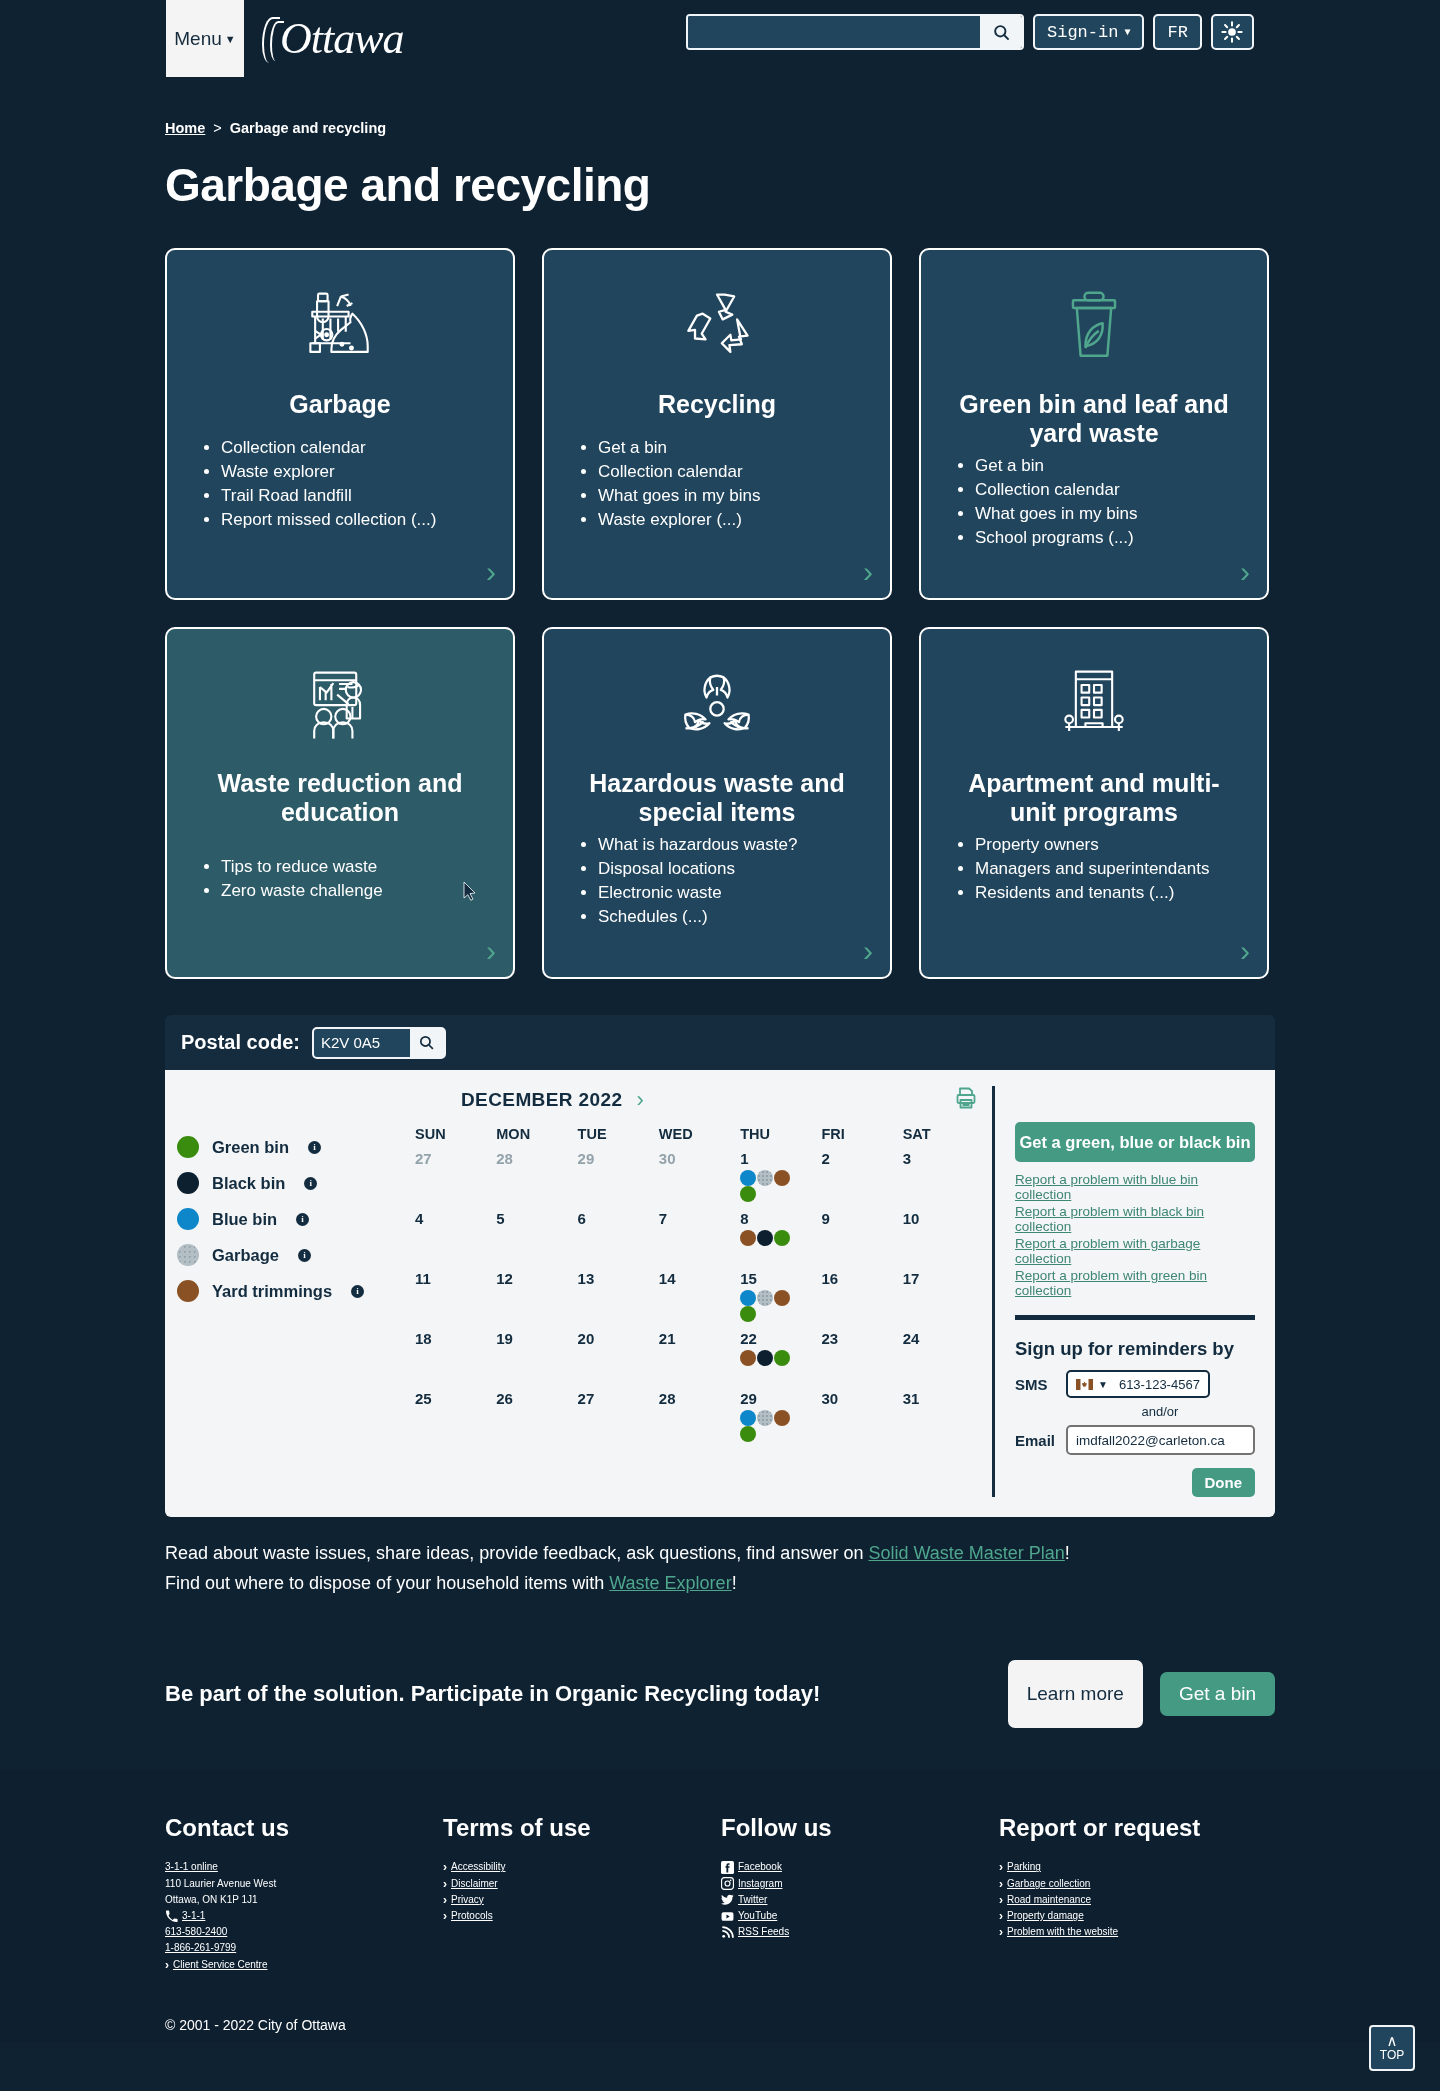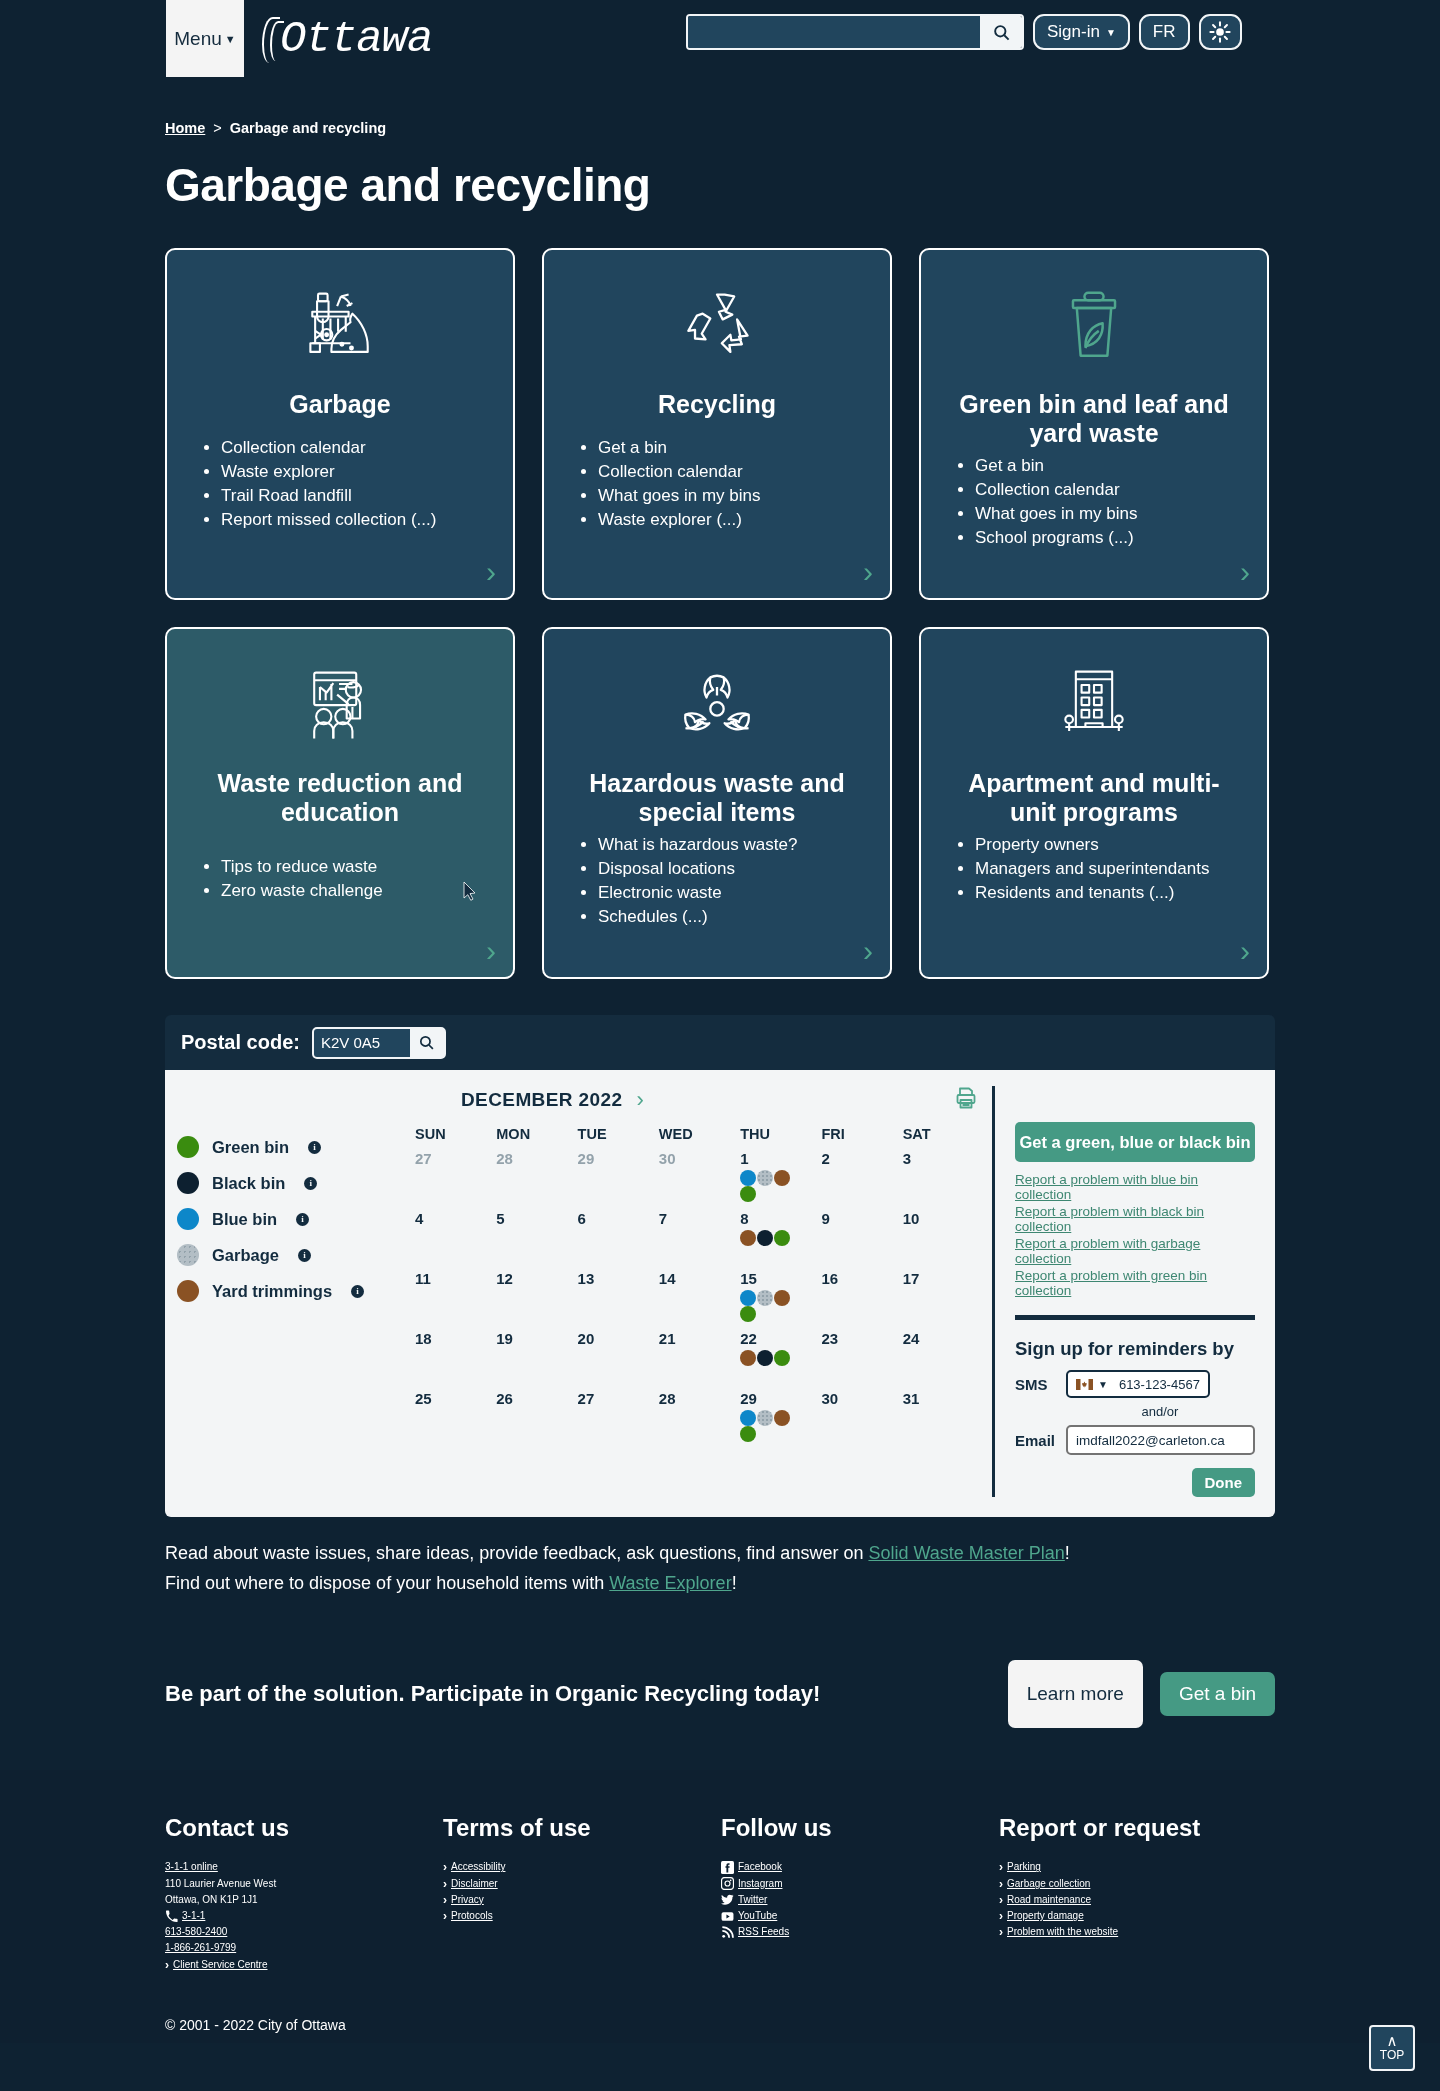--- a/index.html
+++ b/index.html
@@ -25,21 +25,21 @@
     color: #152c3e;
     font-size: 19px;
     margin-left: 166px;
     cursor: pointer;
   }
   .menu-btn .caret { margin-left: 3px; font-size: 11px; }
   .logo {
     margin-left: 14px;
     display: flex; align-items: center;
     color: #fff;
-    font-family: Liberation Mono, monospace;
+    font-family: Liberation Serif, serif;
     font-style: italic;
     font-size: 44px;
     letter-spacing: -1px;
   }
   .logo-swoosh {
     display:inline-block; width: 26px; height: 48px; position: relative; margin-right: -4px;
   }
   .logo-swoosh::before, .logo-swoosh::after {
     content:""; position:absolute; border-left: 2.5px solid #fff; border-radius: 60% 0 0 40%;
   }
@@ -58,24 +58,24 @@
     flex: 1; background: #21455d; border: none; outline: none;
     color: #fff; font-size: 15px; padding: 0 10px;
     font-family: "Liberation Sans", sans-serif;
   }
   .search-go {
     width: 42px; background: #f2f5f7; border: none; cursor: pointer;
     display: flex; align-items: center; justify-content: center;
   }
   .hbtn {
     height: 36px; background: #21455d; border: 2px solid #f2f5f7;
-    border-radius: 11px; color: #fff; font-size: 17px;
+    border-radius: 5px; color: #fff; font-size: 17px;
     display: flex; align-items: center; justify-content: center;
     padding: 0 12px; cursor: pointer;
-    font-family: Liberation Sans, sans-serif;
+    font-family: Liberation Mono, monospace;
   }
   .hbtn.icon-only { width: 43px; padding: 0; }
   .hbtn .caret { font-size: 10px; margin-left: 6px; }
 
   
   .container { width: 1110px; margin: 0 auto; }
   .breadcrumb {
     padding-top: 43px;
     font-size: 14.5px; font-weight: bold; color: #ffffff;
     display: flex; gap: 8px; align-items: center;

